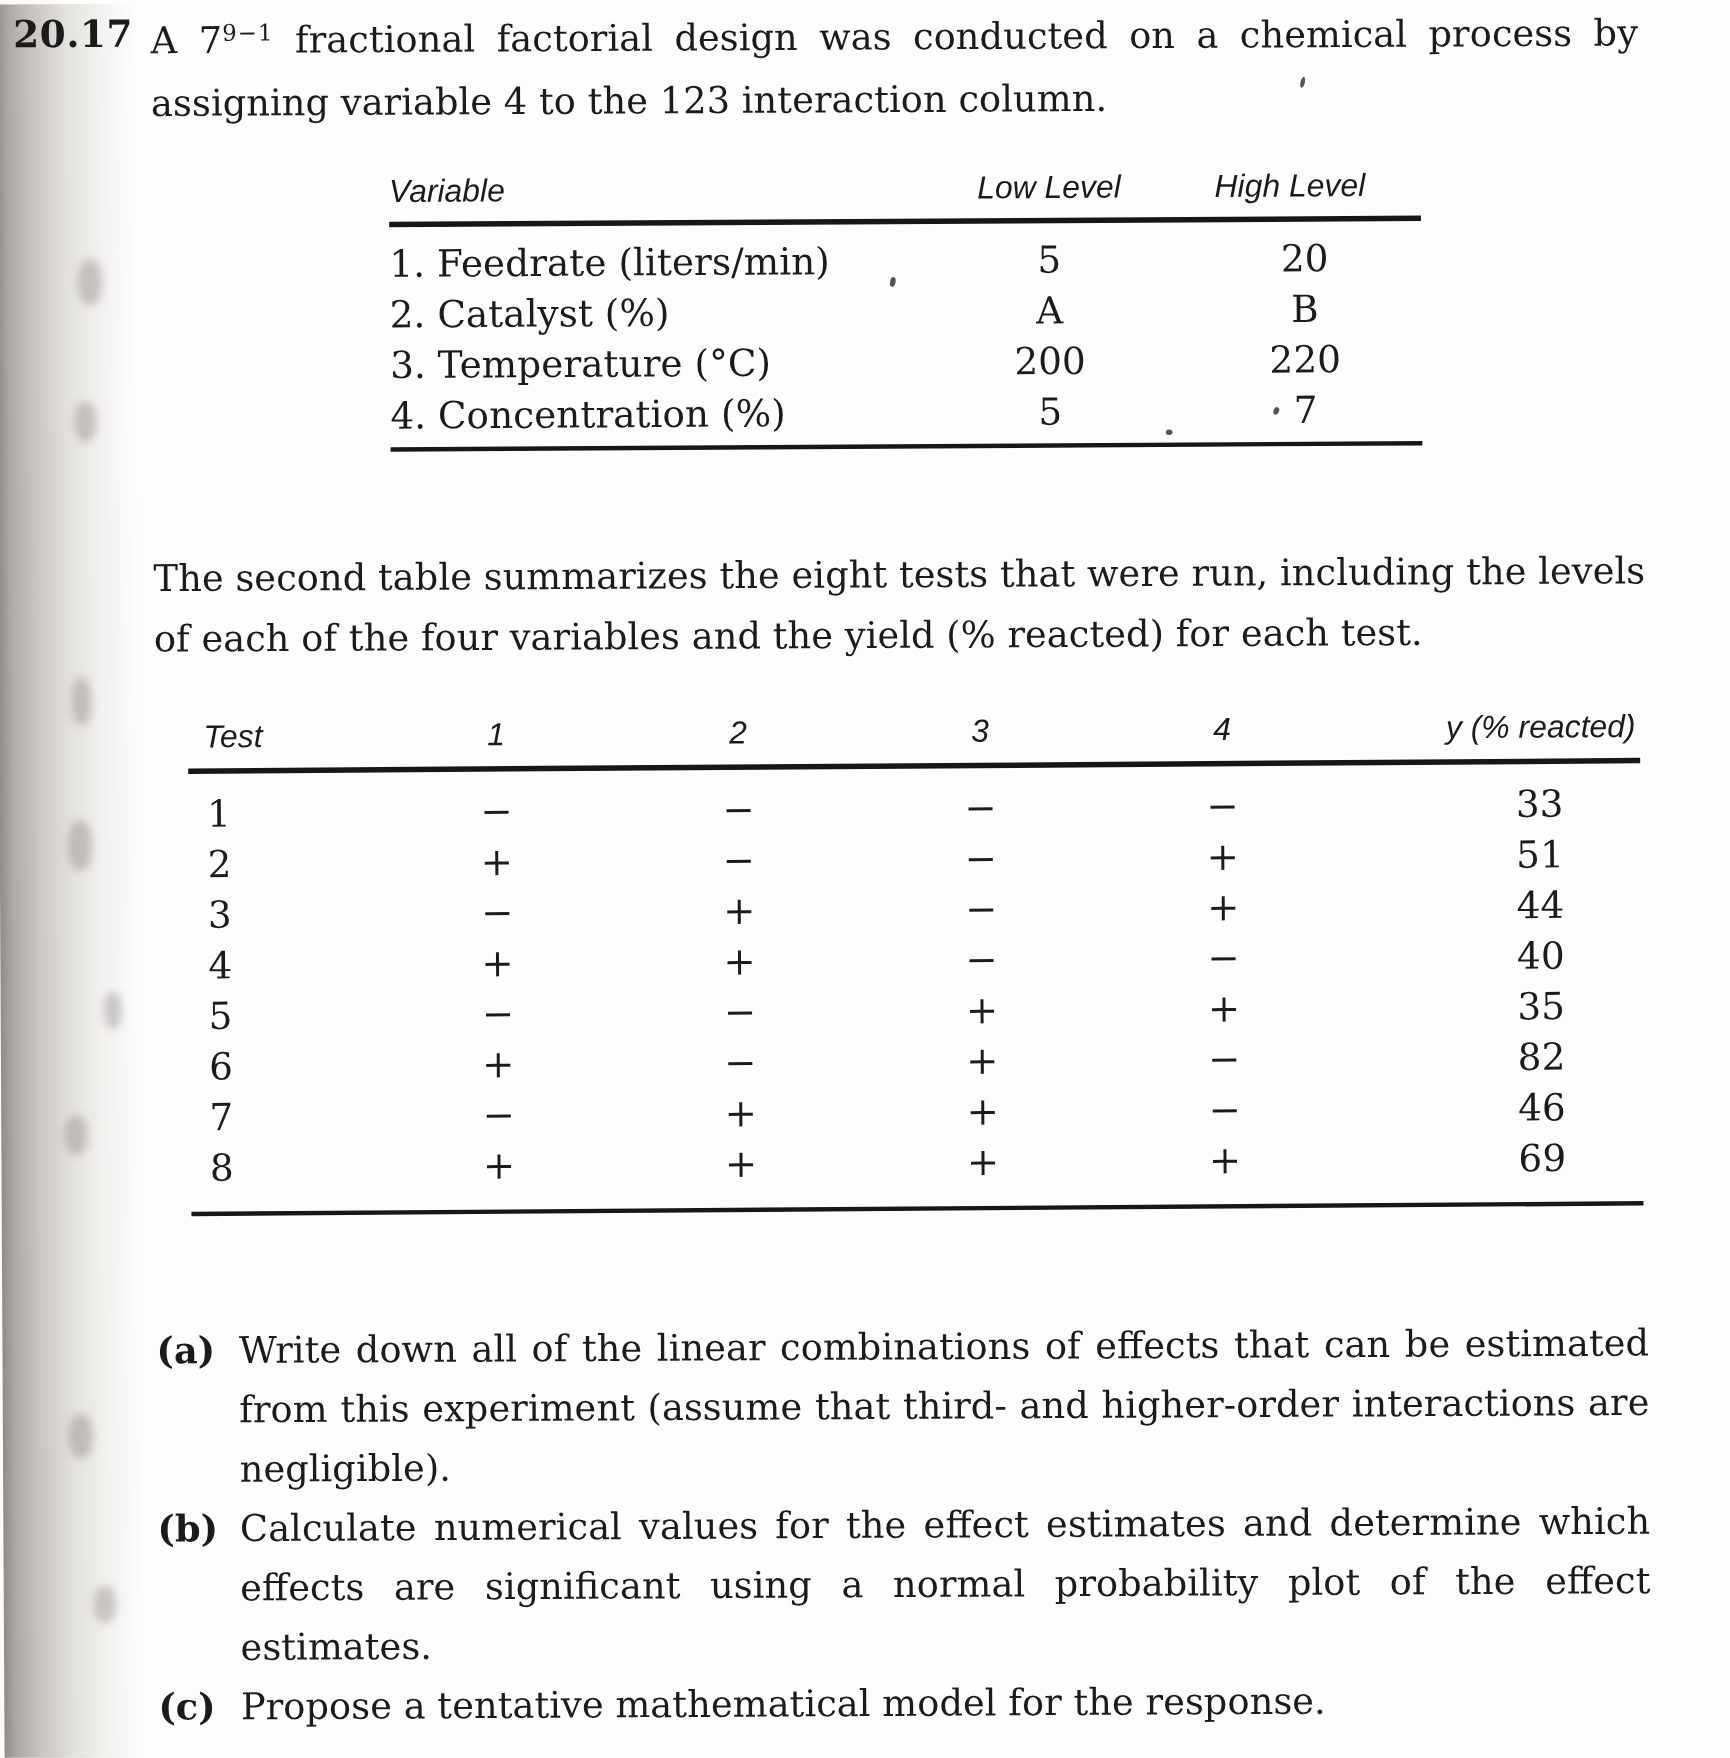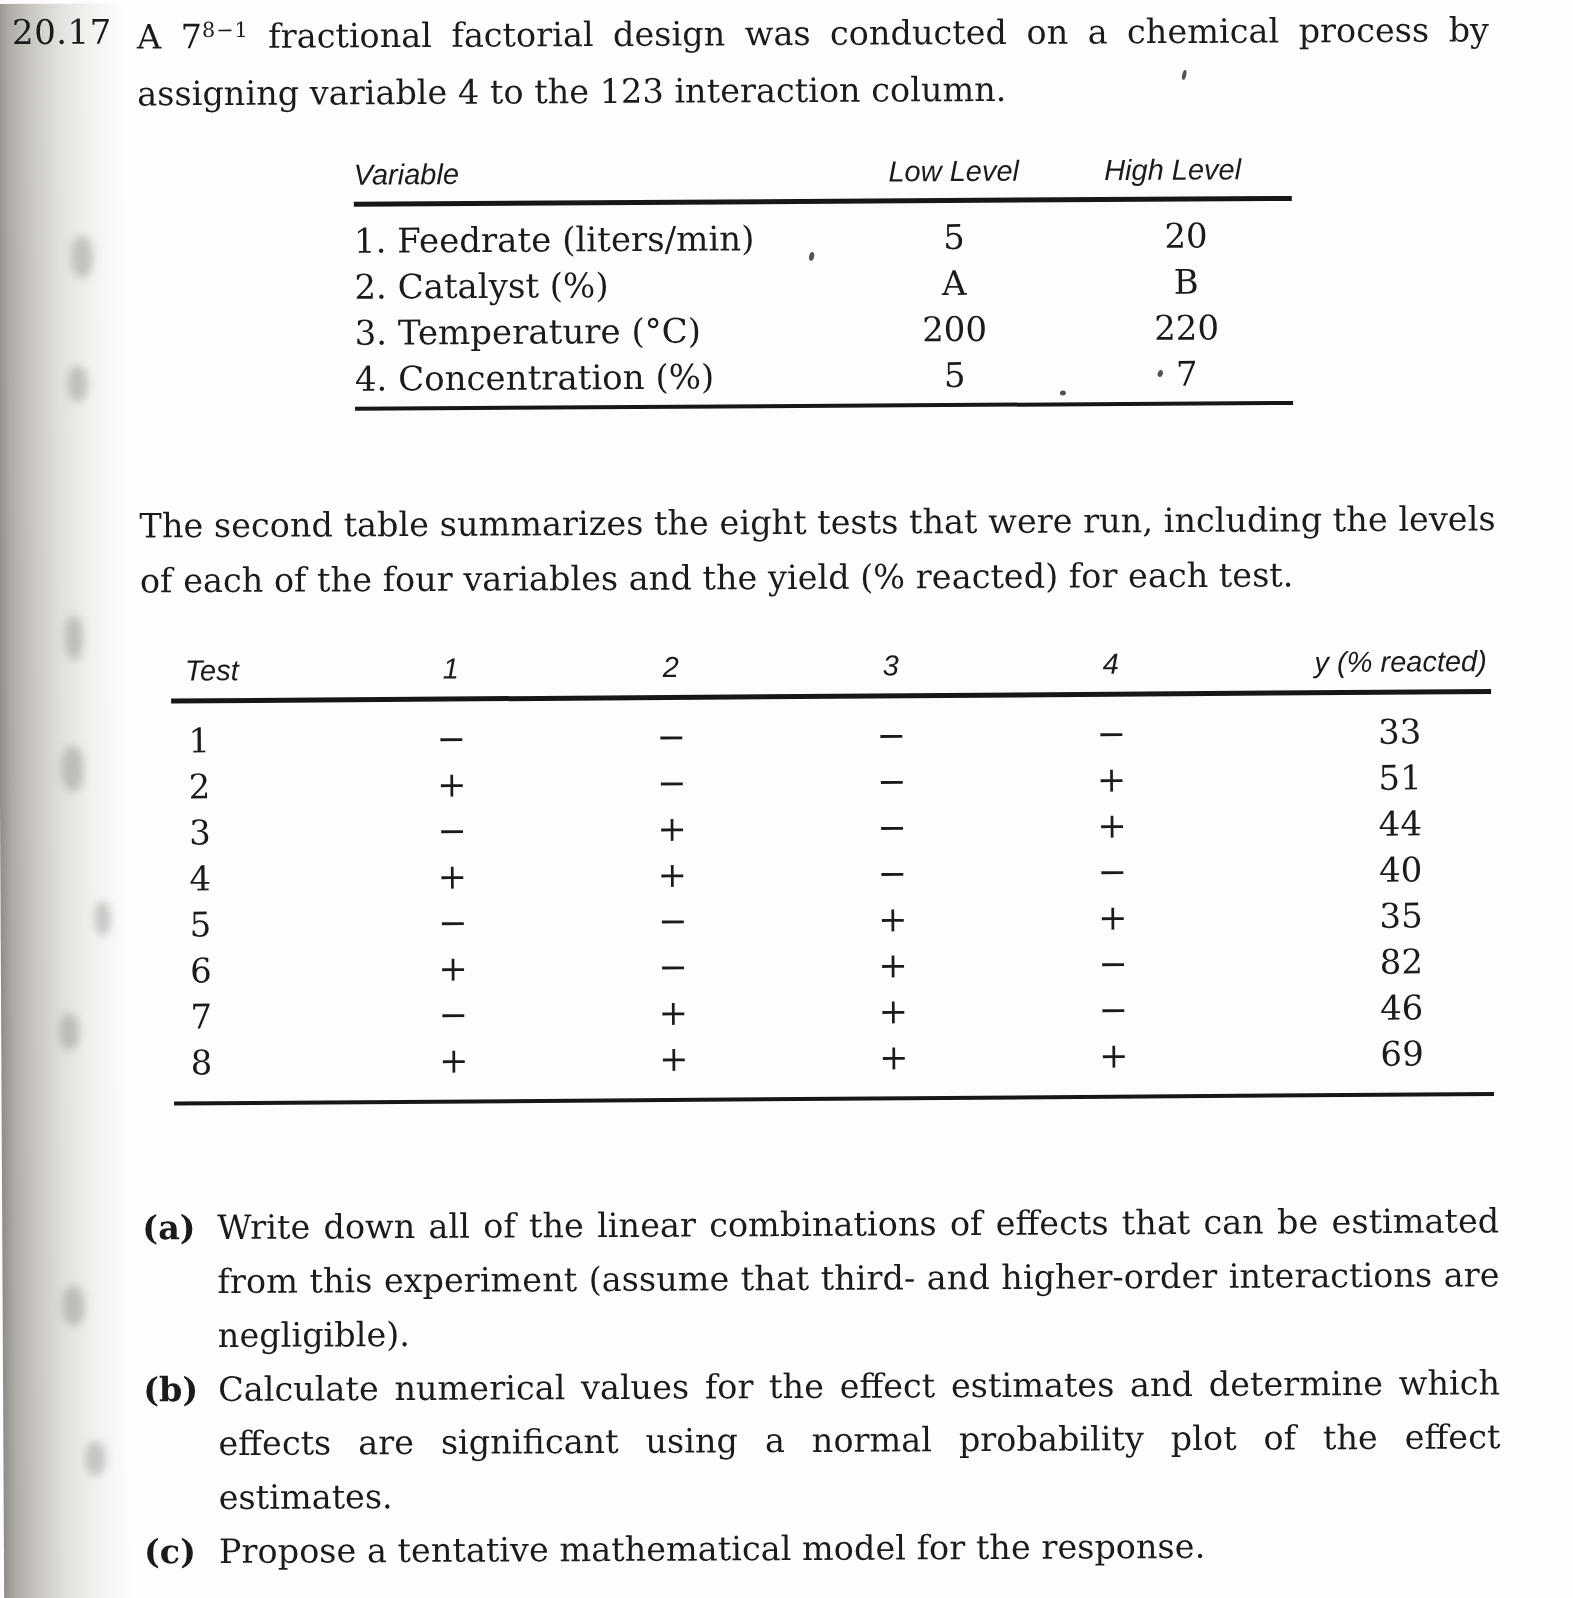--- a/index.html
+++ b/index.html
@@ -22,21 +22,21 @@
     pointer-events:none;
   }
   .ghost {
     position:absolute; background:rgba(95,92,88,.30);
     filter:blur(4px); border-radius:45%;
   }
   .speck { position:absolute; background:#55534f; border-radius:50%; }
 
   .problem-number {
     position:absolute; left:16px; top:8px;
-    font-weight:normal; font-size:34px; letter-spacing:.5px;
+    font-weight:bold; font-size:34px; letter-spacing:.5px;
   }
   .intro {
     position:absolute; left:141px; top:5px; width:1352px;
     font-size:33.5px; line-height:57px; text-align:justify;
   }
   .intro sup {
     font-size:.62em; line-height:0; vertical-align:baseline;
     position:relative; top:-.55em; letter-spacing:1px;
   }
 
@@ -99,21 +99,21 @@
   <div class="ghost" style="left:58px; top:1010px; width:20px; height:36px;"></div>
   <div class="ghost" style="left:60px; top:1282px; width:22px; height:40px;"></div>
   <div class="ghost" style="left:82px; top:1438px; width:20px; height:34px;"></div>
   <div class="speck" style="left:1186px; top:72px; width:4px; height:10px; transform:rotate(14deg);"></div>
   <div class="speck" style="left:812px; top:252px; width:5px; height:9px; transform:rotate(12deg);"></div>
   <div class="speck" style="left:1062px; top:392px; width:6px; height:5px;"></div>
   <div class="speck" style="left:1160px; top:372px; width:5px; height:7px; transform:rotate(20deg);"></div>
 
   <div class="problem-number">20.17</div>
 
-  <div class="intro"><span>A 7</span><sup>8−1</sup><span> fractional factorial design was conducted on a chemical process by assigning variable 4 to the 123 interaction column.</span></div>
+  <div class="intro"><span>A 7</span><sup>9−1</sup><span> fractional factorial design was conducted on a chemical process by assigning variable 4 to the 123 interaction column.</span></div>
 
   <div class="vtable">
     <div class="vt-head table-head-font">
       <div>Variable</div>
       <div class="hc">Low Level</div>
       <div class="hc">High Level</div>
     </div>
     <div class="vt-body">
       <div class="vt-row">
         <div>1. Feedrate (liters/min)</div>

